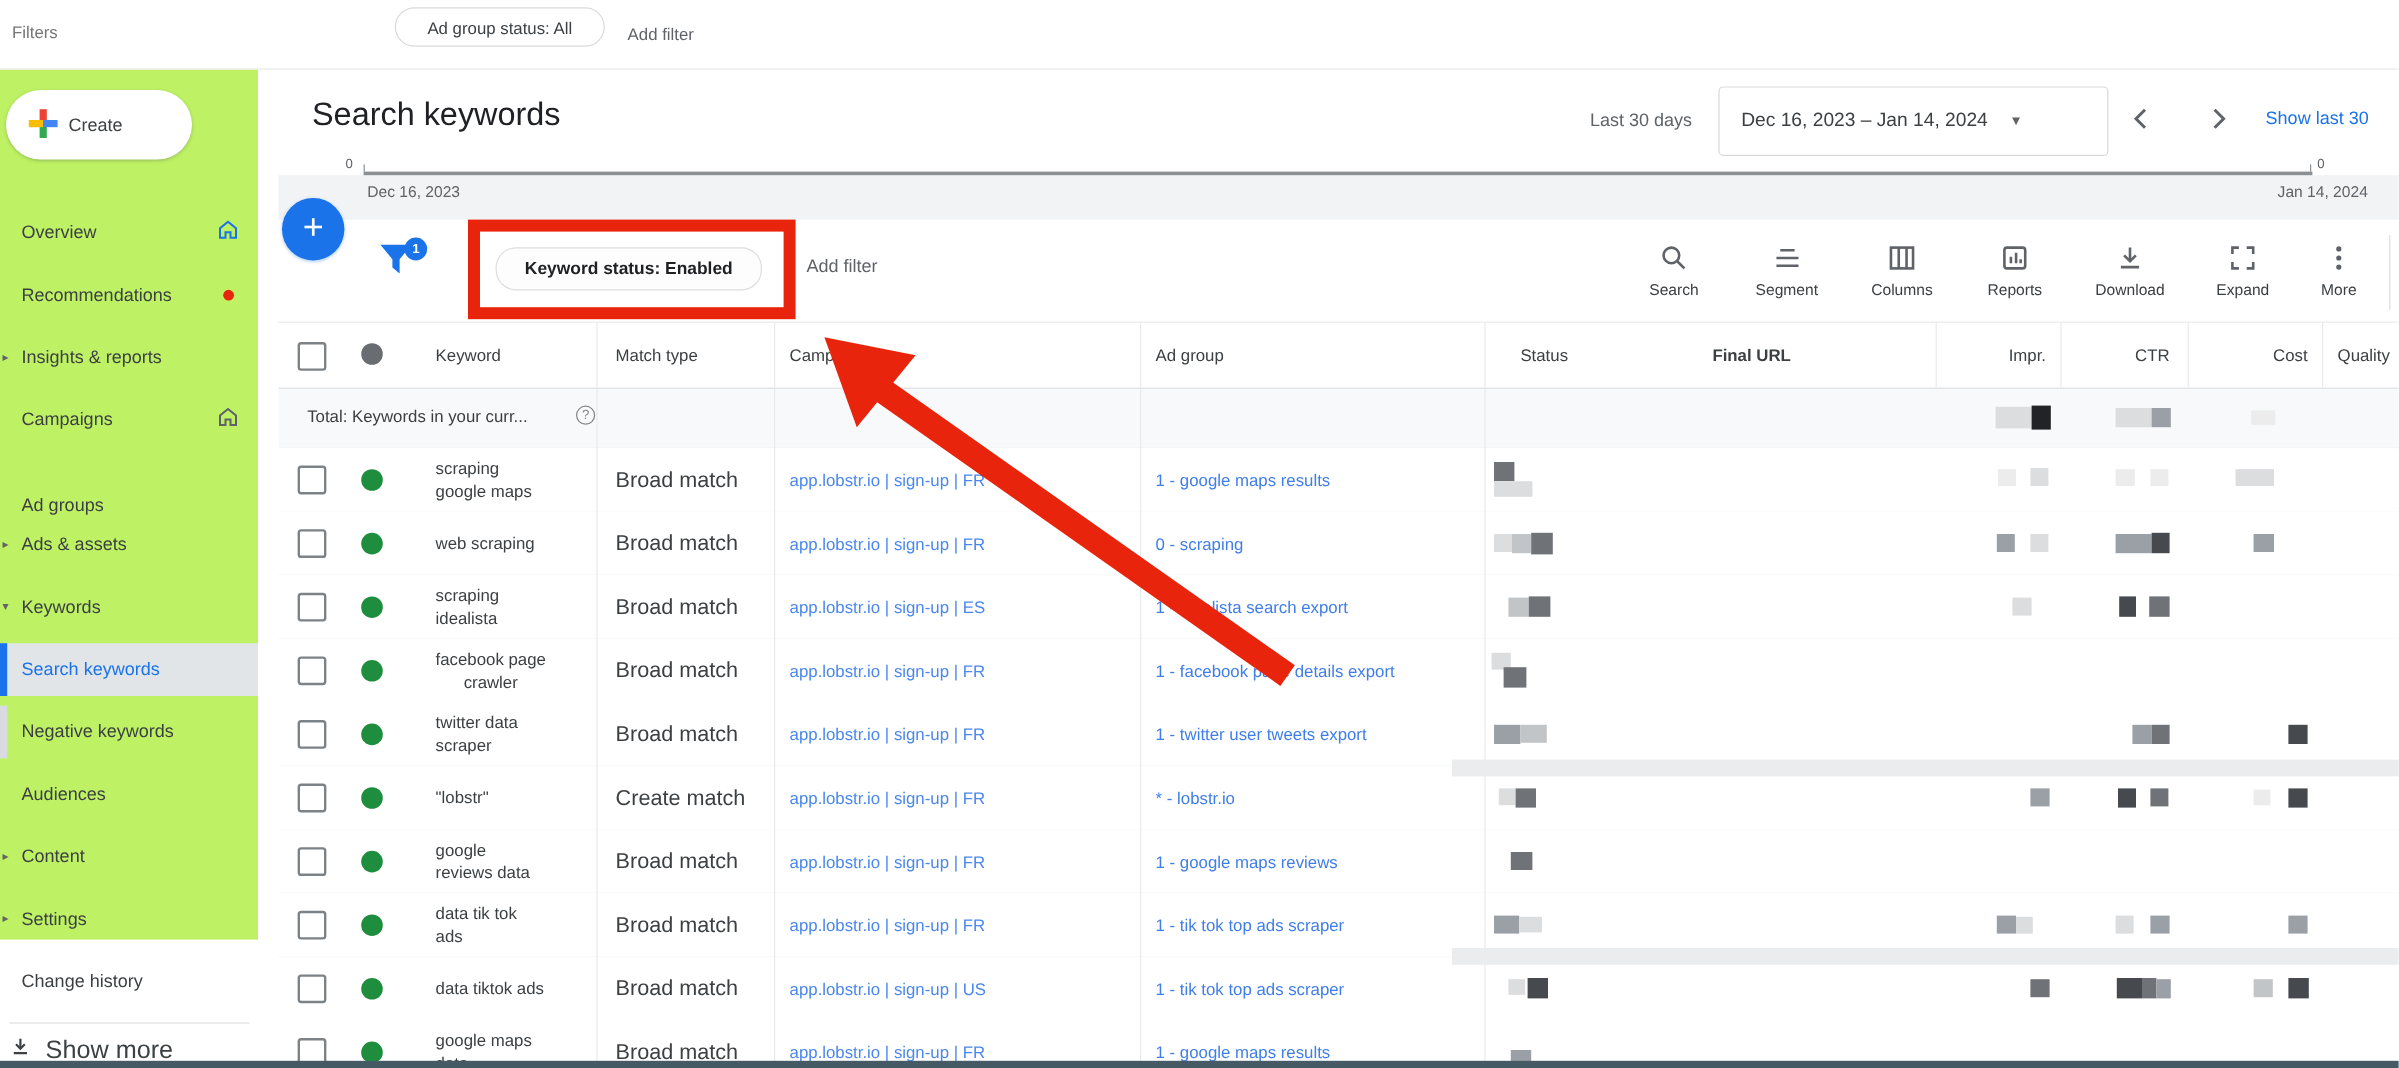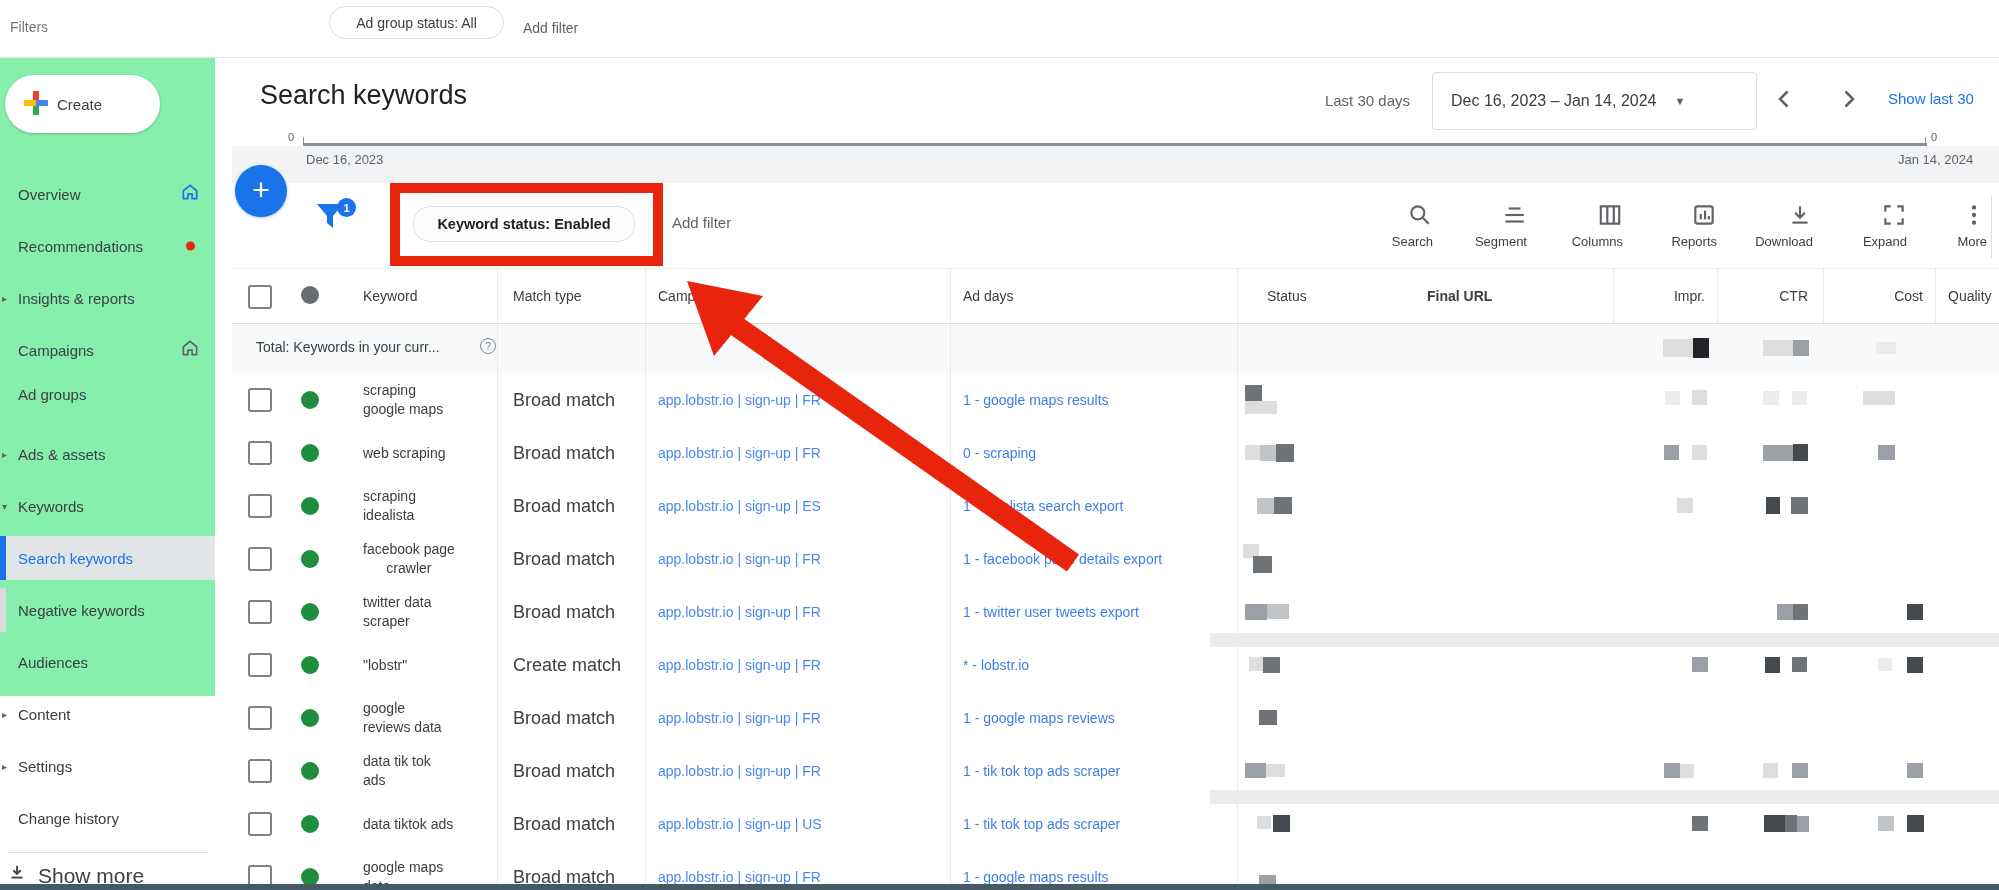--- a/index.html
+++ b/index.html
@@ -6,21 +6,21 @@
   body{width:1999px;height:890px;position:relative;overflow:hidden;
        font-family:"Liberation Sans","DejaVu Sans",sans-serif;color:#3c4043;}
   .abs{position:absolute;}
   
   #topbar{left:0;top:0;width:1999px;height:57px;background:#fff;border-bottom:1px solid #e8e8e8;z-index:5;}
   #topbar .flabel{left:10px;top:19px;font-size:14px;color:#757575;}
   .topchip{top:6px;height:33px;border:1px solid #d8dadd;border-radius:17px;background:#fff;
            display:flex;align-items:center;justify-content:center;font-size:14px;color:#3c4043;padding:0 18px;box-sizing:border-box;}
   #topbar .addf{top:20px;font-size:14px;color:#5f6368;}
   
-  #sidebar{left:0;top:57px;width:215px;height:639px;background:#86efac;z-index:2;}
+  #sidebar{left:0;top:57px;width:215px;height:726px;background:#bef264;z-index:2;}
   #createbtn{left:5px;top:18px;width:155px;height:58px;background:#fff;border-radius:29px;
              box-shadow:0 1px 3px rgba(60,64,67,.3);display:flex;align-items:center;z-index:3;}
   #createbtn .lbl{font-size:15px;color:#3c4043;margin-left:14px;}
   .sbitem{left:0;width:215px;height:52px;}
   .sbitem .txt{position:absolute;left:18px;top:50%;transform:translateY(-50%);font-size:15px;color:#3c4043;white-space:nowrap;}
   .sbitem .arr{position:absolute;left:2px;top:50%;transform:translateY(-50%);font-size:10px;color:#5f6368;}
   .sbitem .righticon{position:absolute;left:180px;top:50%;transform:translateY(-50%);}
   .sbitem.sel .bgband{position:absolute;left:0;top:4px;width:215px;height:44px;background:#e2e5e8;}
   .rail{position:absolute;left:0;top:4px;width:6px;height:44px;}
   .sbitem.sel .txt{color:#1a73e8;}
@@ -45,21 +45,21 @@
   
   #fab{left:235px;top:165px;width:52px;height:52px;border-radius:50%;background:#1a73e8;z-index:4;
        box-shadow:0 1px 3px rgba(26,115,232,.4);display:flex;align-items:center;justify-content:center;}
   #fab .plus{color:#fff;font-size:30px;font-weight:400;line-height:30px;margin-top:-2px;}
   #funnelwrap{left:313px;top:198px;width:46px;height:46px;}
   #funnelbadge{left:337px;top:198px;width:19px;height:19px;border-radius:50%;background:#1a73e8;color:#fff;
                font-size:11px;font-weight:bold;display:flex;align-items:center;justify-content:center;z-index:3;}
   #kwchip{left:413px;top:206px;width:220px;height:34px;border:1px solid #dcdee1;border-radius:17px;background:#fdfdfd;
           display:flex;align-items:center;justify-content:center;font-size:14.5px;font-weight:bold;color:#202124;z-index:2;}
   #addfilter2{left:672px;top:214px;font-size:15px;color:#5f6368;}
-  .toolitem{top:202px;width:76px;text-align:right;}
+  .toolitem{top:202px;width:76px;text-align:center;}
   .toolitem .ic{height:26px;}
   .toolitem .lb{font-size:13px;color:#3c4043;margin-top:6px;}
   #tooldiv{left:1991px;top:196px;width:1px;height:62px;background:#dadce0;}
   
   #tablewrap{left:232px;top:268px;width:1767px;height:616px;overflow:hidden;background:#fff;border-top:1px solid #ececec;}
   #thead{position:absolute;left:0;top:0;width:1767px;height:54px;border-bottom:1px solid #dcdee0;background:#fff;z-index:2;}
   .hlabel{position:absolute;top:19px;font-size:14px;color:#3c4043;white-space:nowrap;}
   .vline{position:absolute;width:1px;background:#e9eaec;}
   #totalrow{position:absolute;left:0;top:54px;width:1767px;height:50px;background:#f8f9fa;border-bottom:1px solid #e0e2e4;}
   #totalrow .tl{position:absolute;left:24px;top:16px;font-size:14px;color:#3c4043;}
@@ -119,21 +119,21 @@
       <div class="abs sbitem" style="top: 215px;">
         <span class="arr">▸</span>
         <span class="txt">Insights &amp; reports</span>
       </div>
       <div class="abs sbitem" style="top: 267px;">
         <span class="txt">Campaigns</span>
         <span class="righticon"><svg width="20" height="20" viewBox="0 0 24 24" fill="none" stroke="#5f6368" stroke-width="2">
             <path d="M12 4 L4 10.5 V20 H9.5 V14.5 H14.5 V20 H20 V10.5 Z"></path>
           </svg></span>
       </div>
-      <div class="abs sbitem" style="top: 311px; padding-left: 44px;">
+      <div class="abs sbitem" style="top: 338px; padding-left: 44px;">
         <span class="txt">Ad groups</span>
       </div>
       <div class="abs sbitem" style="top: 371px;">
         <span class="arr">▸</span>
         <span class="txt">Ads &amp; assets</span>
       </div>
       <div class="abs sbitem" style="top: 423px;">
         <span class="arr">▾</span>
         <span class="txt">Keywords</span>
       </div>
@@ -276,21 +276,21 @@
 <div class="abs" id="tooldiv"></div>
 
 <div class="abs" id="tablewrap">
   <div id="vband"></div>
   <div id="thead">
     <div class="hcbox"></div>
     <div class="hdot"></div>
   <div class="hlabel" style="left: 131px;">Keyword</div>
       <div class="hlabel" style="left: 281px;">Match type</div>
       <div class="hlabel" style="left: 426px;">Campaign</div>
-      <div class="hlabel" style="left: 731px;">Ad days</div>
+      <div class="hlabel" style="left: 731px;">Ad group</div>
       <div class="hlabel" style="left: 1015px; margin-left: 20px;">Status</div>
       <div class="hlabel" style="left: 1195px; font-weight: bold;">Final URL</div>
       <div class="hlabel" style="right: 294px;">Impr.</div>
       <div class="hlabel" style="right: 191px;">CTR</div>
       <div class="hlabel" style="right: 76px;">Cost</div>
       <div class="hlabel" style="left: 1716px;">Quality</div>
       <div class="vline" style="left: 265px; top: 0px; height: 54px;"></div>
       <div class="vline" style="left: 413px; top: 0px; height: 54px;"></div>
       <div class="vline" style="left: 718px; top: 0px; height: 54px;"></div>
       <div class="vline" style="left: 1005px; top: 0px; height: 54px;"></div>

